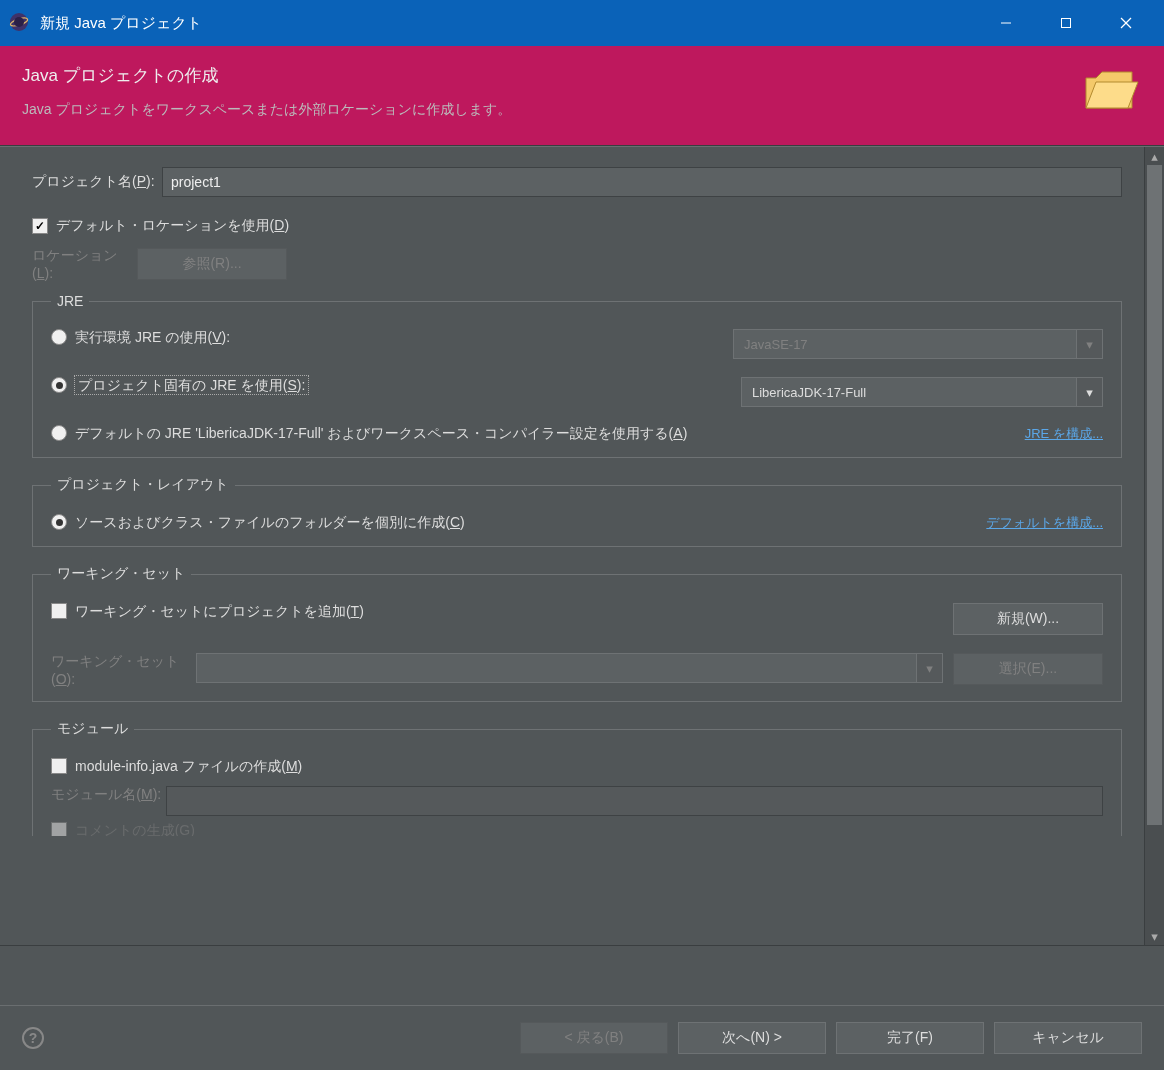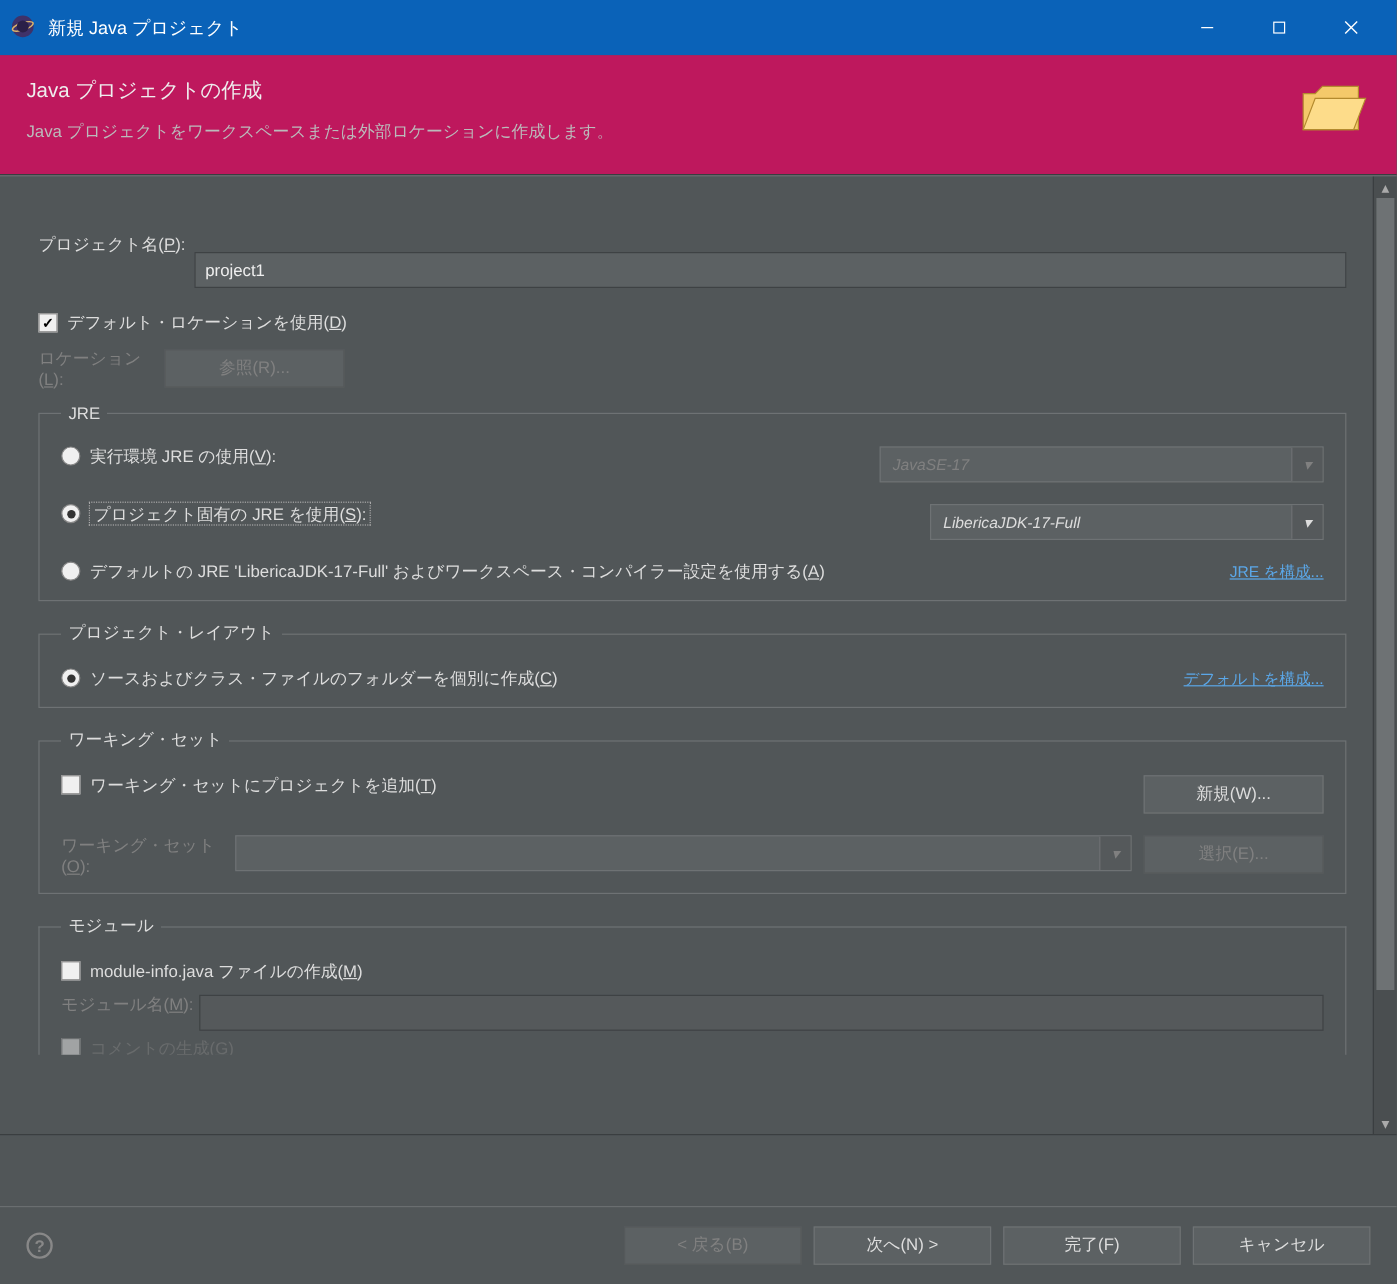--- a/index.html
+++ b/index.html
@@ -115,21 +115,20 @@
   text-align: center;
 }
 .btn:disabled { color: #808080; border-color: #55595b; }
 .select {
   background: #5c6163;
   border: 1px solid #6e7274;
   color: #dddddd;
   height: 30px;
   display: flex; align-items: center;
   position: relative;
-  font-style: italic;
 }
 .select.disabled { color: #808080; }
 .select .sel-text { flex: 1; padding: 0 10px; }
 .select .sel-arrow {
   width: 26px; height: 100%;
   display: flex; align-items: center; justify-content: center;
   border-left: 1px solid #6e7274;
   background: #55595b;
 }
 
@@ -210,21 +209,21 @@
   </div>
 </div>
 
 <div class="content-wrapper">
 <div class="content">
 
   <div class="row">
     <span class="label" style="width:130px">
       <span>プロジェクト名(</span><span class="mnemonic">P</span><span>):</span>
     </span>
-    <input type="text" style="flex: 1 1 0%; margin-top: 43px;" value="project1">
+    <input type="text" style="flex: 1 1 0%;" value="project1">
   </div>
 
   <div class="row" style="margin-top:20px">
     <span class="checkbox">✓</span>
     <span class="label">
       <span>デフォルト・ロケーションを使用(</span><span class="mnemonic">D</span><span>)</span>
     </span>
   </div>
 
   <div class="row">
@@ -248,21 +247,21 @@
         <span class="sel-arrow">▾</span>
       </div>
     </div>
     <div class="fs-row">
       <span class="radio">
             <span class="dot"></span>
           </span>
       <span class="label rlabel">
         <span class="dotted"><span>プロジェクト固有の JRE を使用(</span><span class="mnemonic">S</span><span>):</span></span>
       </span>
-      <div class="select" style="width:328px">
+      <div class="select" style="width:362px">
         <span class="sel-text">LibericaJDK-17-Full</span>
         <span class="sel-arrow">▾</span>
       </div>
     </div>
     <div class="fs-row">
       <span class="radio"></span>
       <span class="label rlabel">
         <span>デフォルトの JRE 'LibericaJDK-17-Full' およびワークスペース・コンパイラー設定を使用する(</span><span class="mnemonic">A</span><span>)</span>
       </span>
       <span class="link">JRE を構成...</span>

